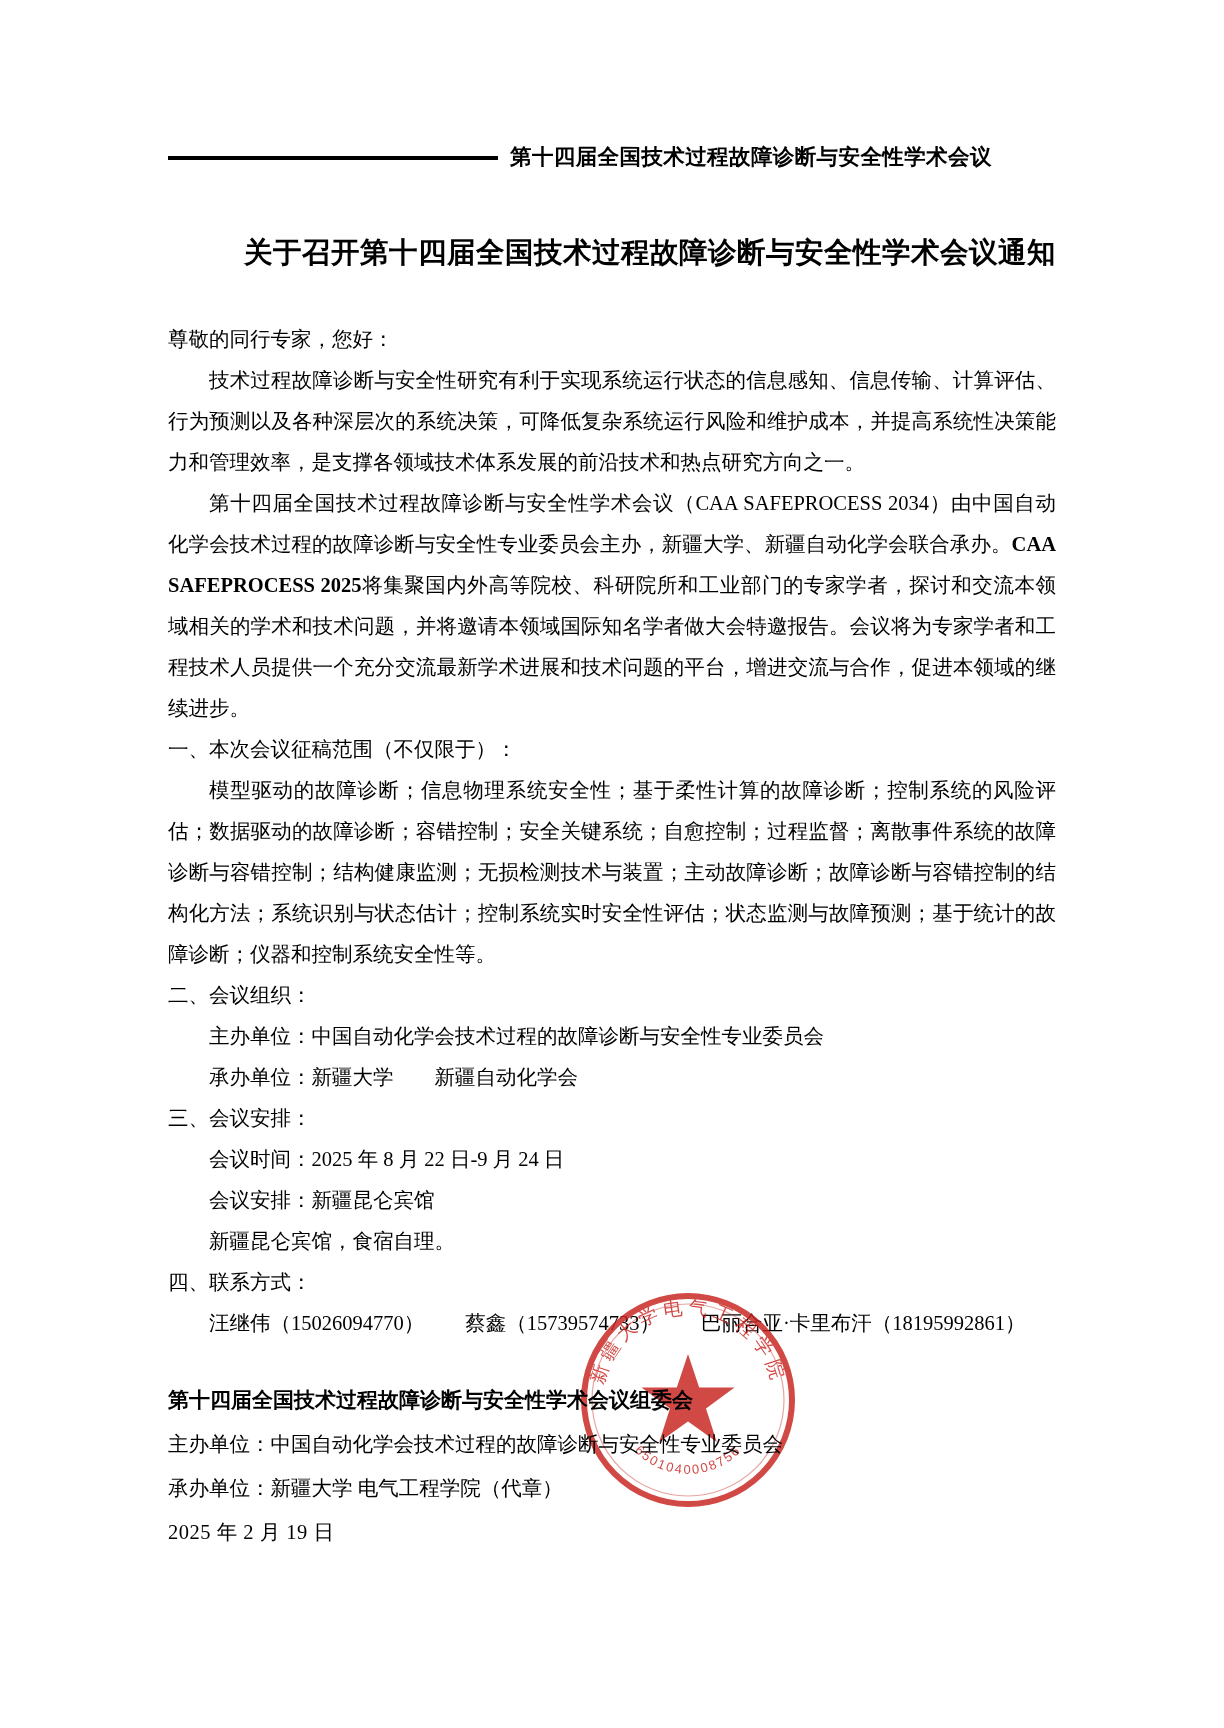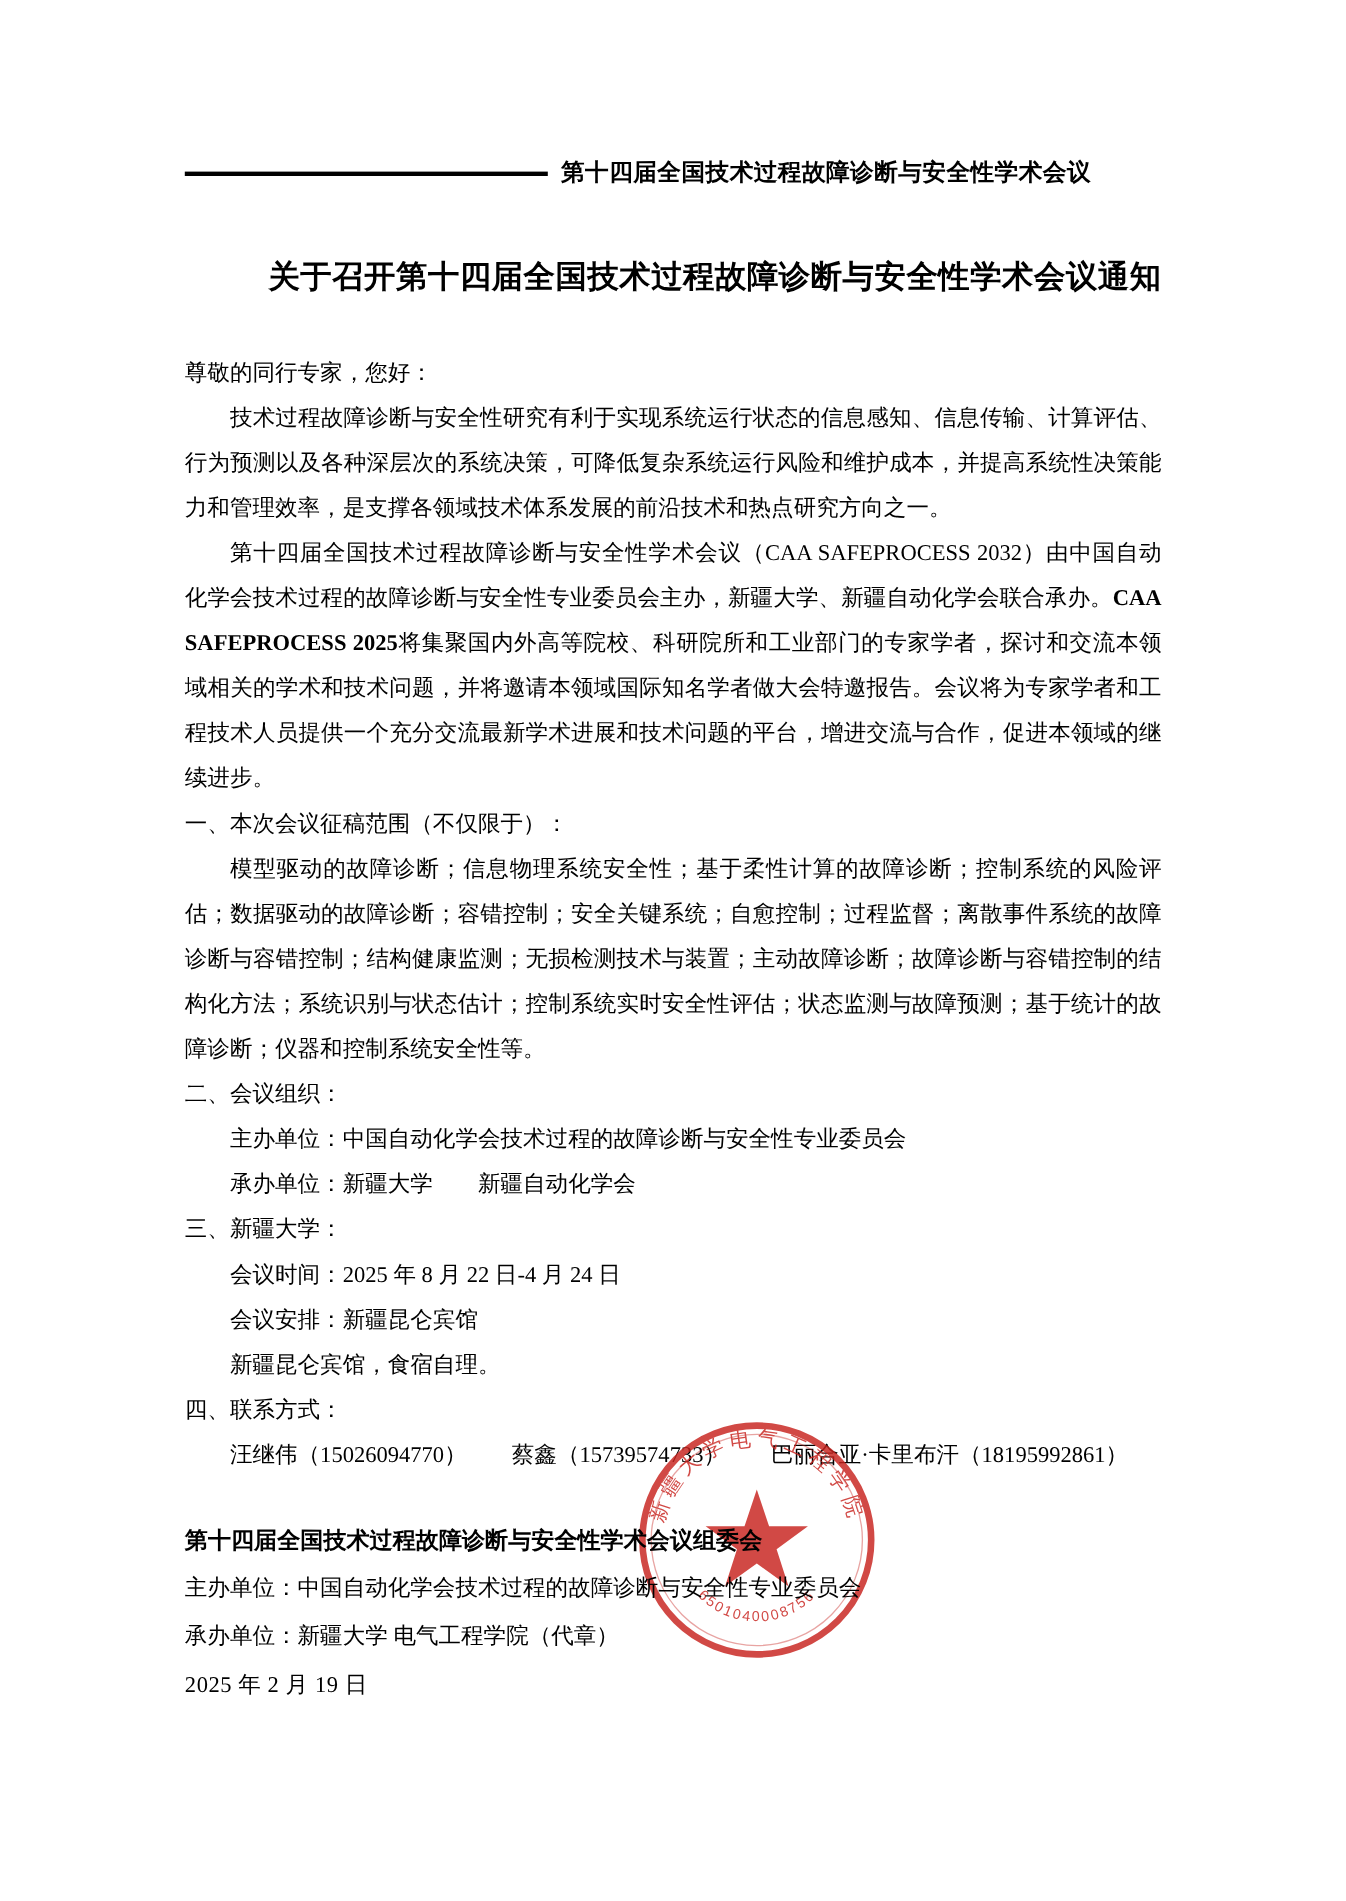--- a/index.html
+++ b/index.html
@@ -126,31 +126,31 @@
   </div>
 
   <h1 class="doc-title">关于召开第十四届全国技术过程故障诊断与安全性学术会议通知</h1>
 
   <div class="body-text">
 
     <p class="flush salutation">尊敬的同行专家，您好：</p>
 
     <p class="para">技术过程故障诊断与安全性研究有利于实现系统运行状态的信息感知、信息传输、计算评估、行为预测以及各种深层次的系统决策，可降低复杂系统运行风险和维护成本，并提高系统性决策能力和管理效率，是支撑各领域技术体系发展的前沿技术和热点研究方向之一。</p>
 
-    <p class="para"><span>第十四届全国技术过程故障诊断与安全性学术会议（CAA SAFEPROCESS 2032）由中国自动化学会技术过程的故障诊断与安全性专业委员会主办，新疆大学、新疆自动化学会联合承办。</span><span class="b">CAA SAFEPROCESS 2025</span><span>将集聚国内外高等院校、科研院所和工业部门的专家学者，探讨和交流本领域相关的学术和技术问题，并将邀请本领域国际知名学者做大会特邀报告。会议将为专家学者和工程技术人员提供一个充分交流最新学术进展和技术问题的平台，增进交流与合作，促进本领域的继续进步。</span></p>
+    <p class="para"><span>第十四届全国技术过程故障诊断与安全性学术会议（CAA SAFEPROCESS 2034）由中国自动化学会技术过程的故障诊断与安全性专业委员会主办，新疆大学、新疆自动化学会联合承办。</span><span class="b">CAA SAFEPROCESS 2025</span><span>将集聚国内外高等院校、科研院所和工业部门的专家学者，探讨和交流本领域相关的学术和技术问题，并将邀请本领域国际知名学者做大会特邀报告。会议将为专家学者和工程技术人员提供一个充分交流最新学术进展和技术问题的平台，增进交流与合作，促进本领域的继续进步。</span></p>
 
     <p class="section-head">一、本次会议征稿范围（不仅限于）：</p>
     <p class="para">模型驱动的故障诊断；信息物理系统安全性；基于柔性计算的故障诊断；控制系统的风险评估；数据驱动的故障诊断；容错控制；安全关键系统；自愈控制；过程监督；离散事件系统的故障诊断与容错控制；结构健康监测；无损检测技术与装置；主动故障诊断；故障诊断与容错控制的结构化方法；系统识别与状态估计；控制系统实时安全性评估；状态监测与故障预测；基于统计的故障诊断；仪器和控制系统安全性等。</p>
 
     <p class="section-head">二、会议组织：</p>
     <p class="indent1">主办单位：中国自动化学会技术过程的故障诊断与安全性专业委员会</p>
     <p class="indent1">承办单位：新疆大学　　新疆自动化学会</p>
 
-    <p class="section-head">三、新疆大学：</p>
-    <p class="indent1">会议时间：2025 年 8 月 22 日-4 月 24 日</p>
+    <p class="section-head">三、会议安排：</p>
+    <p class="indent1">会议时间：2025 年 8 月 22 日-9 月 24 日</p>
     <p class="indent1">会议安排：新疆昆仑宾馆</p>
     <p class="indent1">新疆昆仑宾馆，食宿自理。</p>
 
     <p class="section-head">四、联系方式：</p>
     <p class="indent1">汪继伟（15026094770）　　蔡鑫（15739574733）　　巴丽合亚·卡里布汗（18195992861）</p>
 
   </div>
 
   <div class="sign-block">
     <div class="sign-org">第十四届全国技术过程故障诊断与安全性学术会议组委会</div>

